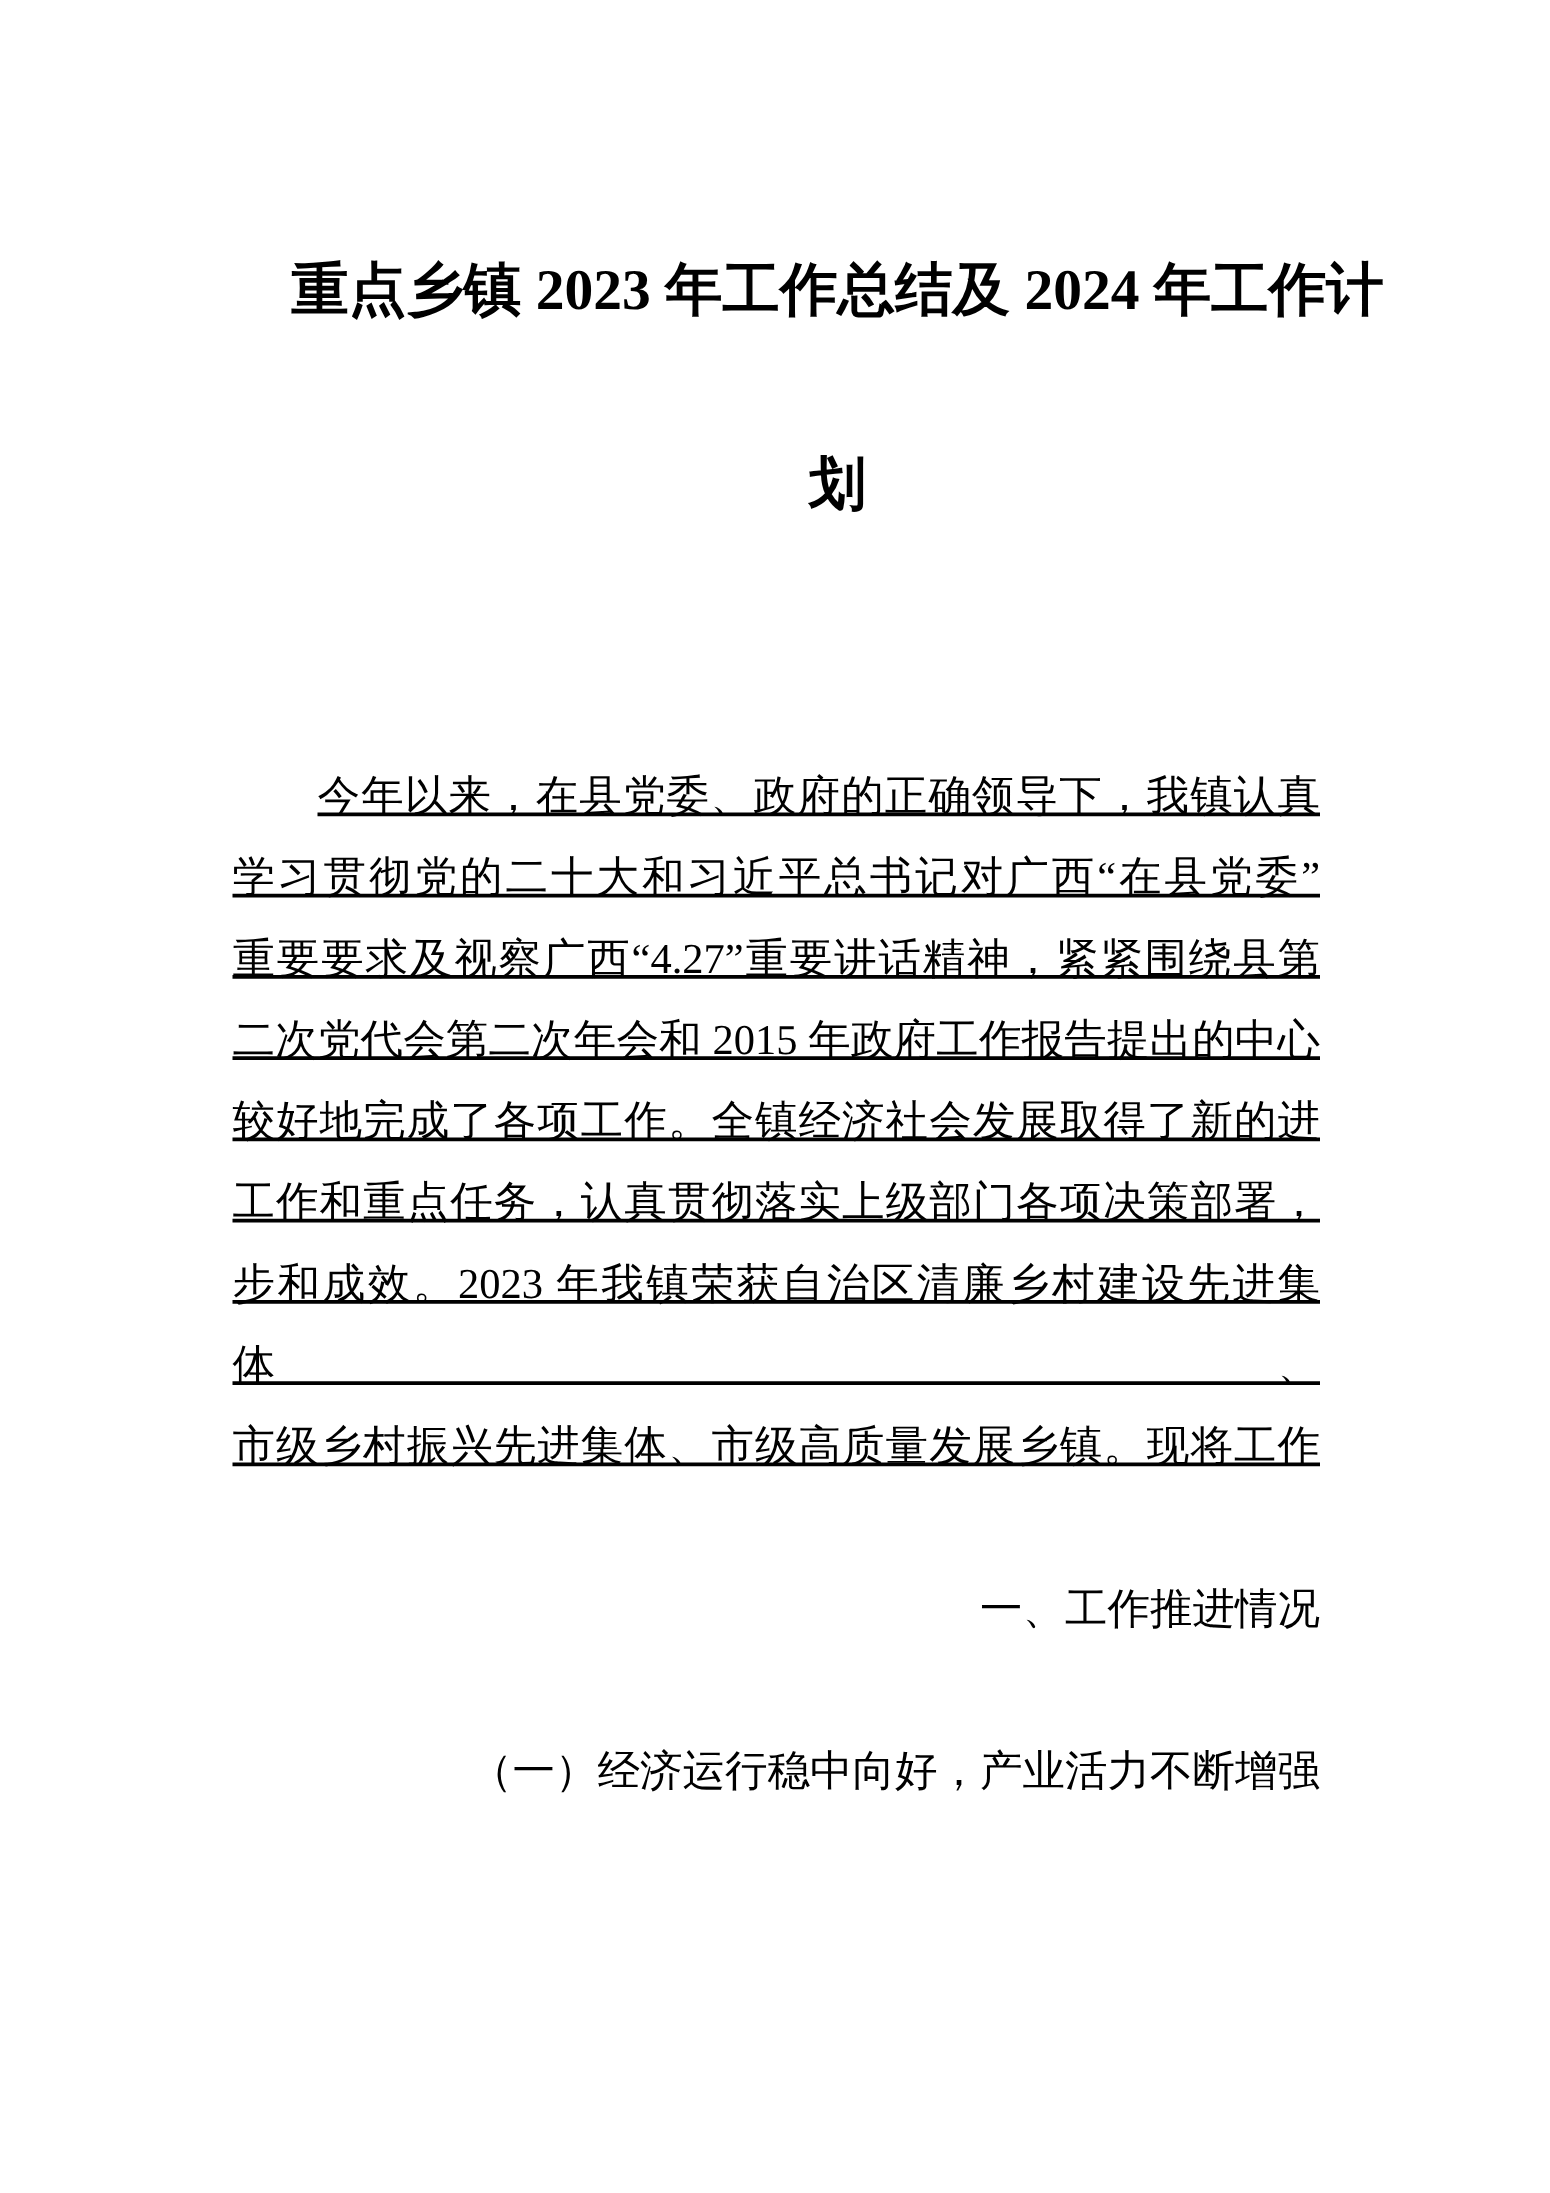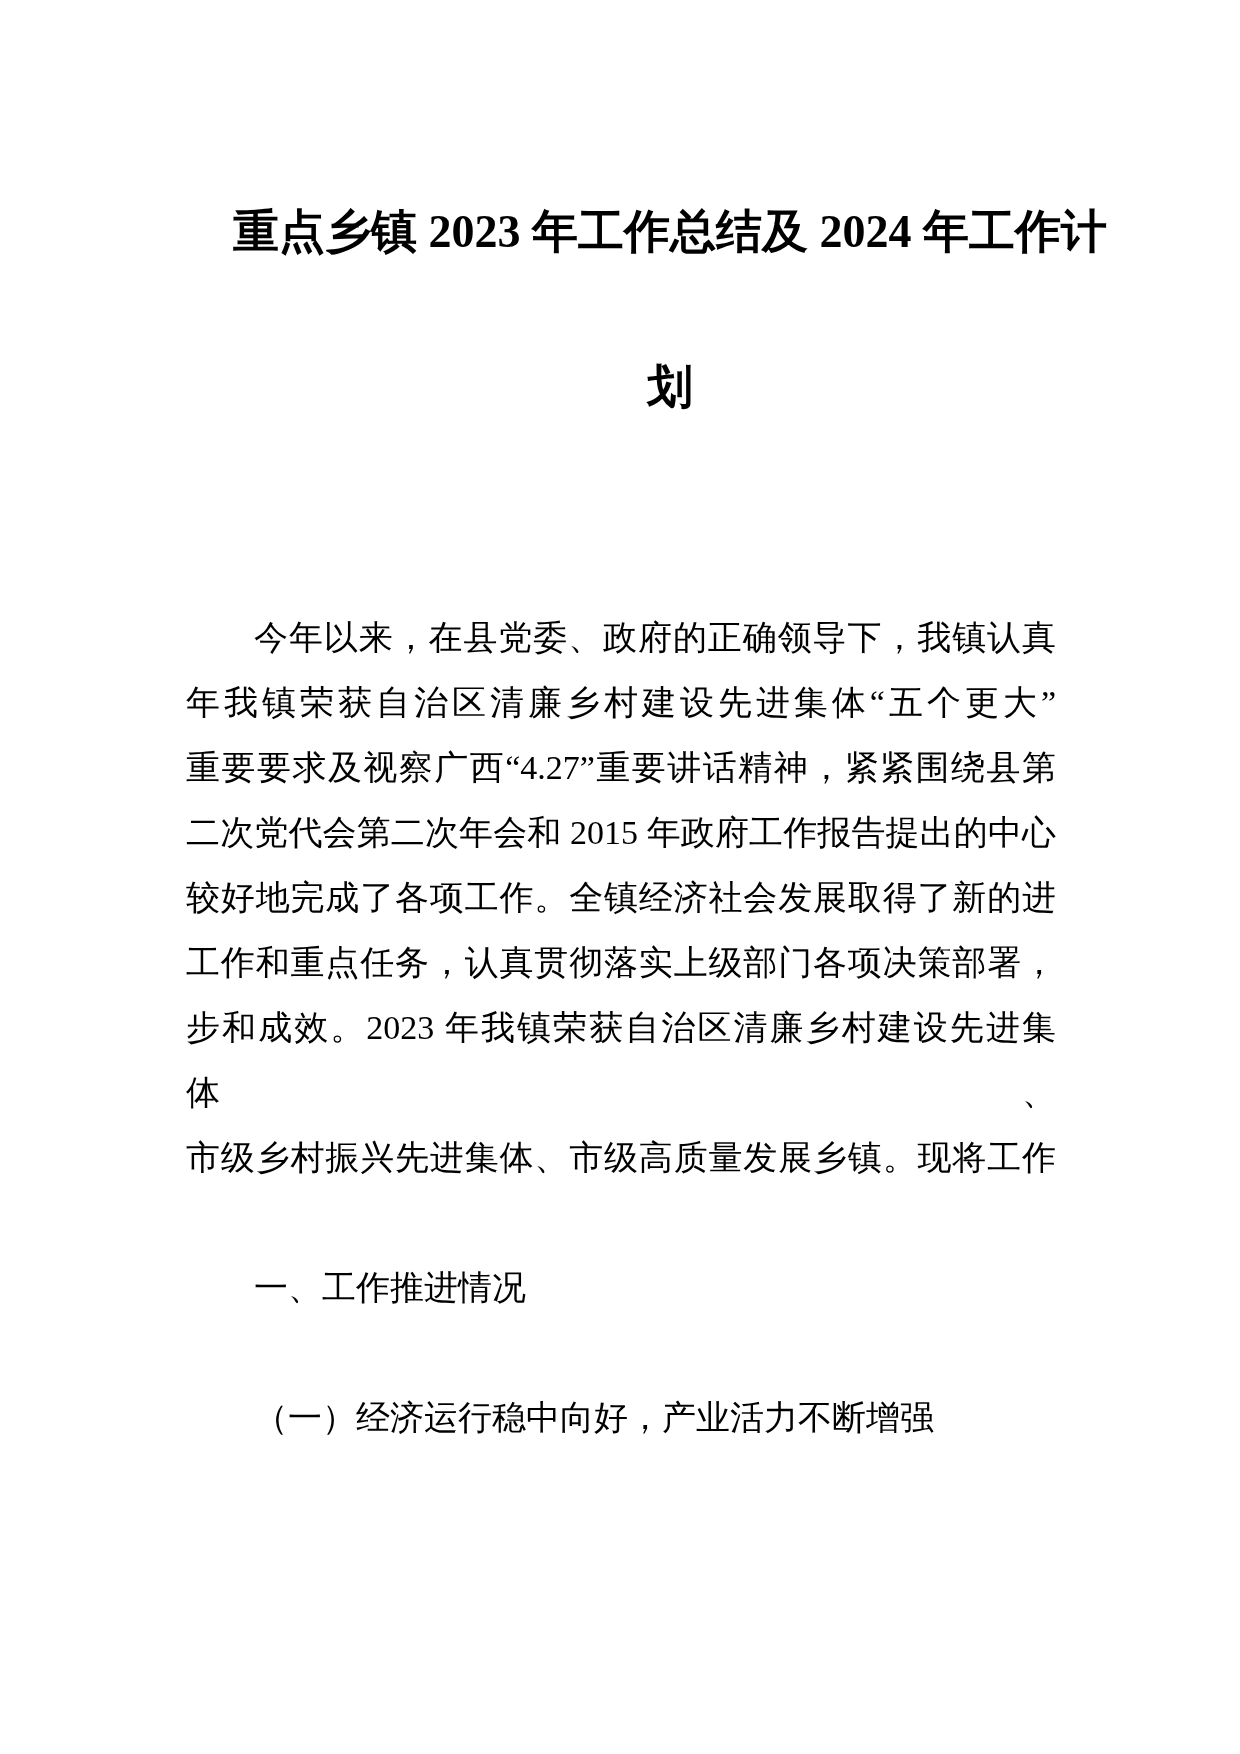--- a/index.html
+++ b/index.html
@@ -28,41 +28,42 @@
     letter-spacing: 0;
   }
   
   .content {
     margin: 141px 184px 0 186px;
     font-size: 34px;
     line-height: 65px;
     text-align: left;
   }
   .line { white-space: normal; }
-  .line.indent { text-indent: 2em; }
+  .line.indent { text-indent: 2em; text-align: right; }
   .line.justify {
     text-align: justify;
     text-align-last: justify;
+    text-decoration: underline;
     -moz-text-align-last: justify;
   }
   .line.gap { margin-top: 65px; }
 </style>
 </head>
 <body>
 
 <div class="page">
 
   <div class="title">
       <div class="title-line">重点乡镇 2023 年工作总结及 2024 年工作计</div>
       <div class="title-line">划</div>
     </div>
 
   <div class="content">
       <div class="line justify indent">今年以来，在县党委、政府的正确领导下，我镇认真</div>
-      <div class="line justify">年我镇荣获自治区清廉乡村建设先进集体“五个更大”</div>
+      <div class="line justify">学习贯彻党的二十大和习近平总书记对广西“在县党委”</div>
       <div class="line justify">重要要求及视察广西“4.27”重要讲话精神，紧紧围绕县第</div>
       <div class="line justify">二次党代会第二次年会和 2015 年政府工作报告提出的中心</div>
       <div class="line justify">较好地完成了各项工作。全镇经济社会发展取得了新的进</div>
       <div class="line justify">工作和重点任务，认真贯彻落实上级部门各项决策部署，</div>
       <div class="line justify">步和成效。2023 年我镇荣获自治区清廉乡村建设先进集体、</div>
       <div class="line justify">市级乡村振兴先进集体、市级高质量发展乡镇。现将工作</div>
       <div class="line indent gap">一、工作推进情况</div>
       <div class="line indent gap">（一）经济运行稳中向好，产业活力不断增强</div>
     </div>
 

